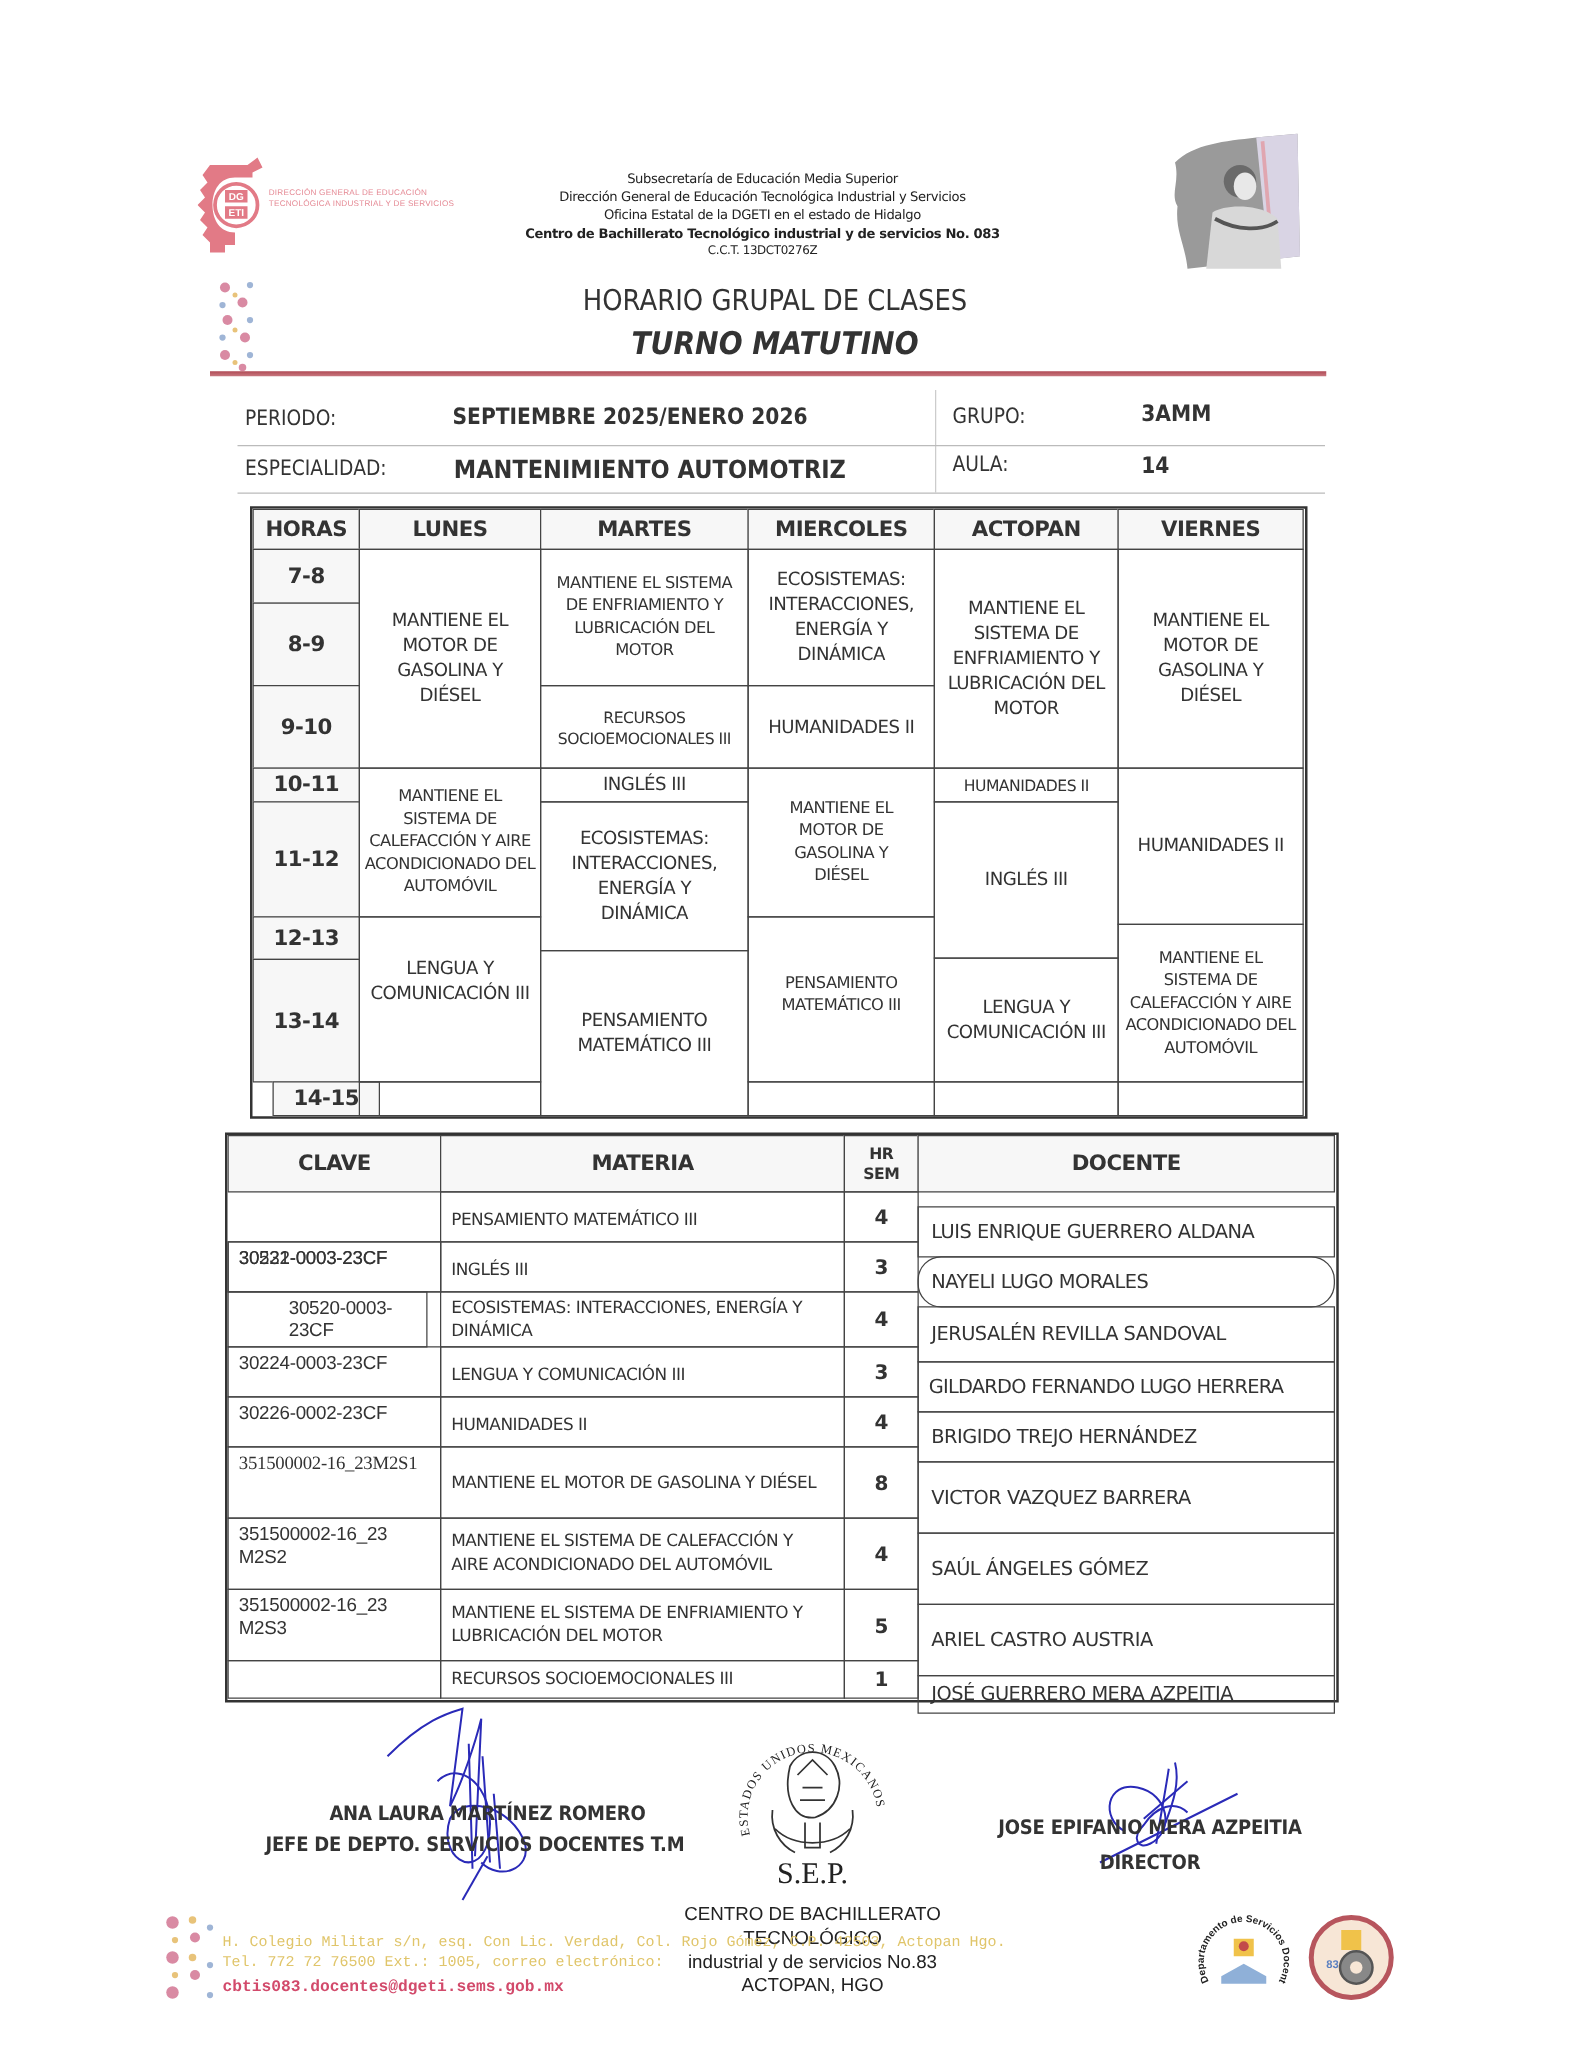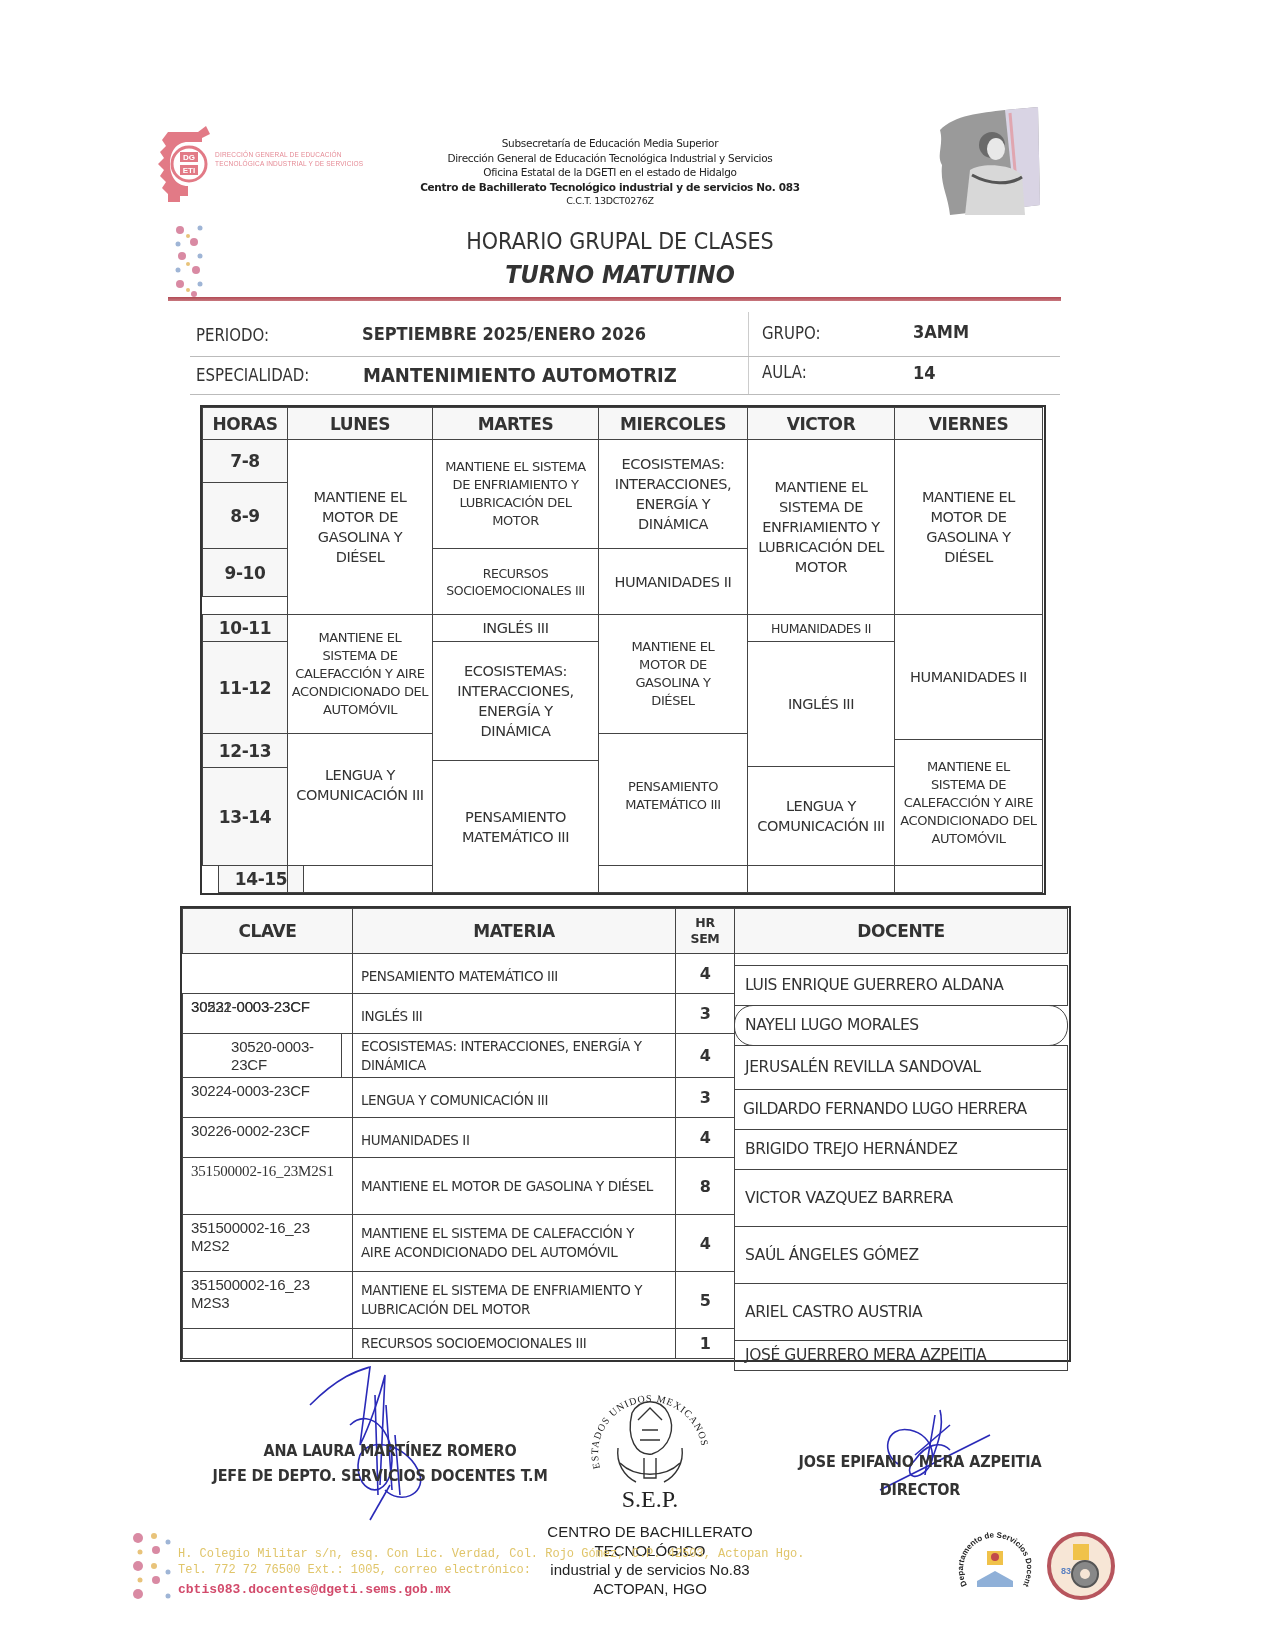--- a/index.html
+++ b/index.html
@@ -136,26 +136,26 @@
 <div class="abs info-label" style="left:762px; top:362px;">AULA:</div>
 <div class="abs info-value" style="left:913px; top:362px;">14</div>
 <div class="abs info-sep" style="left:190px; top:394px; width:870px;"></div>
 
 <div class="abs sched">
 
   <div class="cell head" style="left:0;top:0;width:86px;height:33px;">HORAS</div>
   <div class="cell head" style="left:85px;top:0;width:146px;height:33px;">LUNES</div>
   <div class="cell head" style="left:230px;top:0;width:167px;height:33px;">MARTES</div>
   <div class="cell head" style="left:396px;top:0;width:150px;height:33px;">MIERCOLES</div>
-  <div class="cell head" style="left:545px;top:0;width:148px;height:33px;">VICTOR</div>
+  <div class="cell head" style="left:545px;top:0;width:148px;height:33px;">ACTOPAN</div>
   <div class="cell head" style="left:692px;top:0;width:149px;height:33px;">VIERNES</div>
 
   <div class="cell hour" style="left:0;top:32px;width:86px;height:44px;">7-8</div>
   <div class="cell hour" style="left:0;top:75px;width:86px;height:67px;">8-9</div>
-  <div class="cell hour" style="left:0;top:141px;width:86px;height:49px;">9-10</div>
+  <div class="cell hour" style="left:0;top:141px;width:86px;height:67px;">9-10</div>
   <div class="cell hour" style="left:0;top:207px;width:86px;height:28px;">10-11</div>
   <div class="cell hour" style="left:0;top:234px;width:86px;height:93px;">11-12</div>
   <div class="cell hour" style="left:0;top:326px;width:86px;height:35px;">12-13</div>
   <div class="cell hour" style="left:0;top:360px;width:86px;height:99px;">13-14</div>
   <div class="cell hour" style="left:16px;top:458px;width:86px;height:28px;">14-15</div>
 
   <div class="cell" style="left:85px;top:32px;width:146px;height:176px;padding:0 16px;">MANTIENE EL MOTOR DE GASOLINA Y DIÉSEL</div>
   <div class="cell small" style="left:85px;top:207px;width:146px;height:120px;">MANTIENE EL SISTEMA DE CALEFACCIÓN Y AIRE ACONDICIONADO DEL AUTOMÓVIL</div>
   <div class="cell" style="left:85px;top:326px;width:146px;height:133px;padding-bottom:30px;">LENGUA Y COMUNICACIÓN III</div>
   <div class="cell empty" style="left:85px;top:458px;width:146px;height:28px;"></div>

